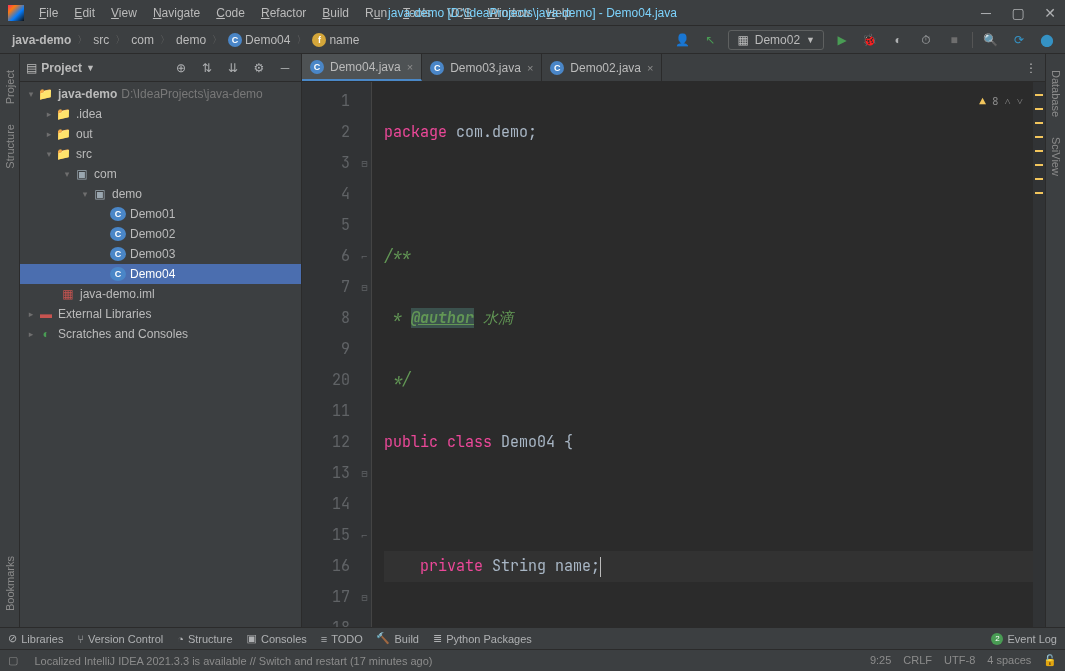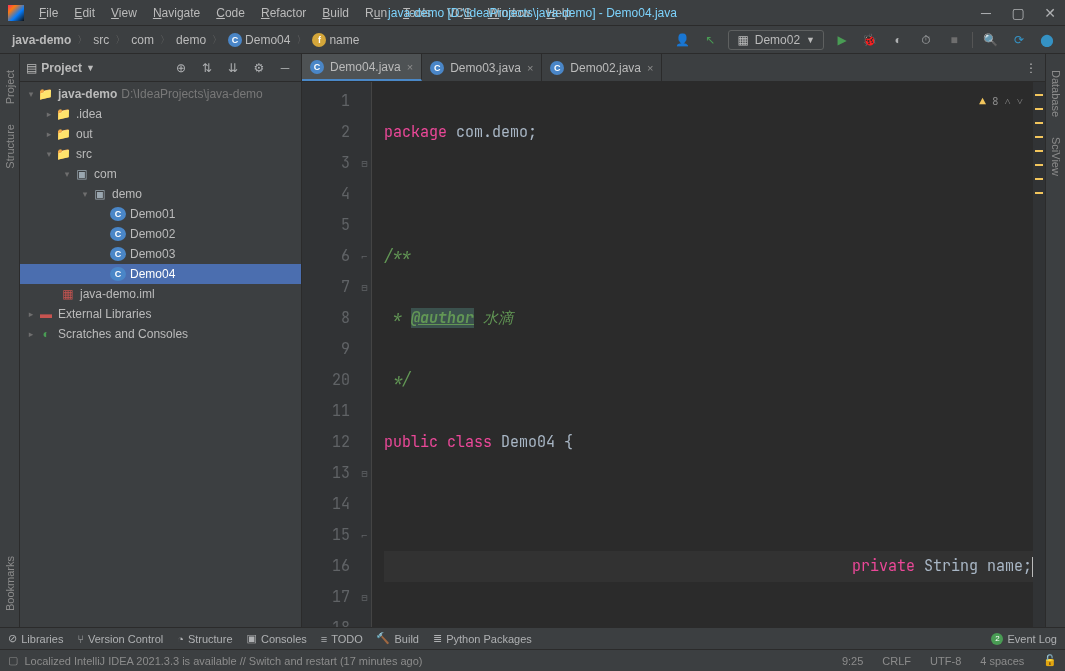--- a/index.html
+++ b/index.html
@@ -238,21 +238,21 @@
 .fold-mark { height:31px; display:flex; align-items:center; justify-content:center; color:#606366; font-size:10px;}
 .code {
   flex: 1;
   padding: 4px 0 4px 12px;
   background: #2b2b2b;
   white-space: pre;
   color: #a9b7c6;
   position: relative;
 }
 .code .line { height: 31px; }
-.code .caret-line { background: #323232; text-align: right; }
+.code .caret-line { background: #323232; }
 .kw { color: #ec4899; }
 .com { color: #629755; font-style: italic; }
 .com-tag { color: #629755; font-style: italic; font-weight: bold; text-decoration: underline; background: #3b514d; }
 .type { color: #a9b7c6; }
 .caret {
   display: inline-block;
   width: 1px; height: 20px;
   background: #bbbbbb;
   vertical-align: middle;
   animation: blink 1s step-end infinite;
@@ -295,21 +295,21 @@
 .status-bar {
   height: 22px;
   background: #3c3f41;
   border-top: 1px solid #2b2b2b;
   display: flex;
   align-items: center;
   padding: 0 8px;
   font-size: 11px;
   color: #8c8c8c;
 }
-.status-right { margin-left: auto; display:flex; gap:19px;align-items:center; }
+.status-right { margin-left: auto; display:flex; gap:12px; }
 .lock { color: #8c8c8c; }
 </style>
 </head>
 <body>
 
 <div class="titlebar">
   <div class="logo"></div>
   <div class="menu">
     <div class="menu-item"><u>F</u>ile</div>
     <div class="menu-item"><u>E</u>dit</div>
@@ -604,21 +604,21 @@
   <div class="bb-right">
     <div class="bb-item">
         <span class="badge-green">2</span>
         <span>Event Log</span>
       </div>
   </div>
 </div>
 
 <div class="status-bar">
   <span class="lock">▢</span>
-  <span style="margin-left:6px;">Localized IntelliJ IDEA 2021.3.3 is available // Switch and restart (17 minutes ago)</span>
+  <span style="margin-left:16px;">Localized IntelliJ IDEA 2021.3.3 is available // Switch and restart (17 minutes ago)</span>
   <div class="status-right">
     <span>9:25</span>
     <span>CRLF</span>
     <span>UTF-8</span>
     <span>4 spaces</span>
     <span class="lock">🔓</span>
   </div>
 </div>
 
 </body></html>

